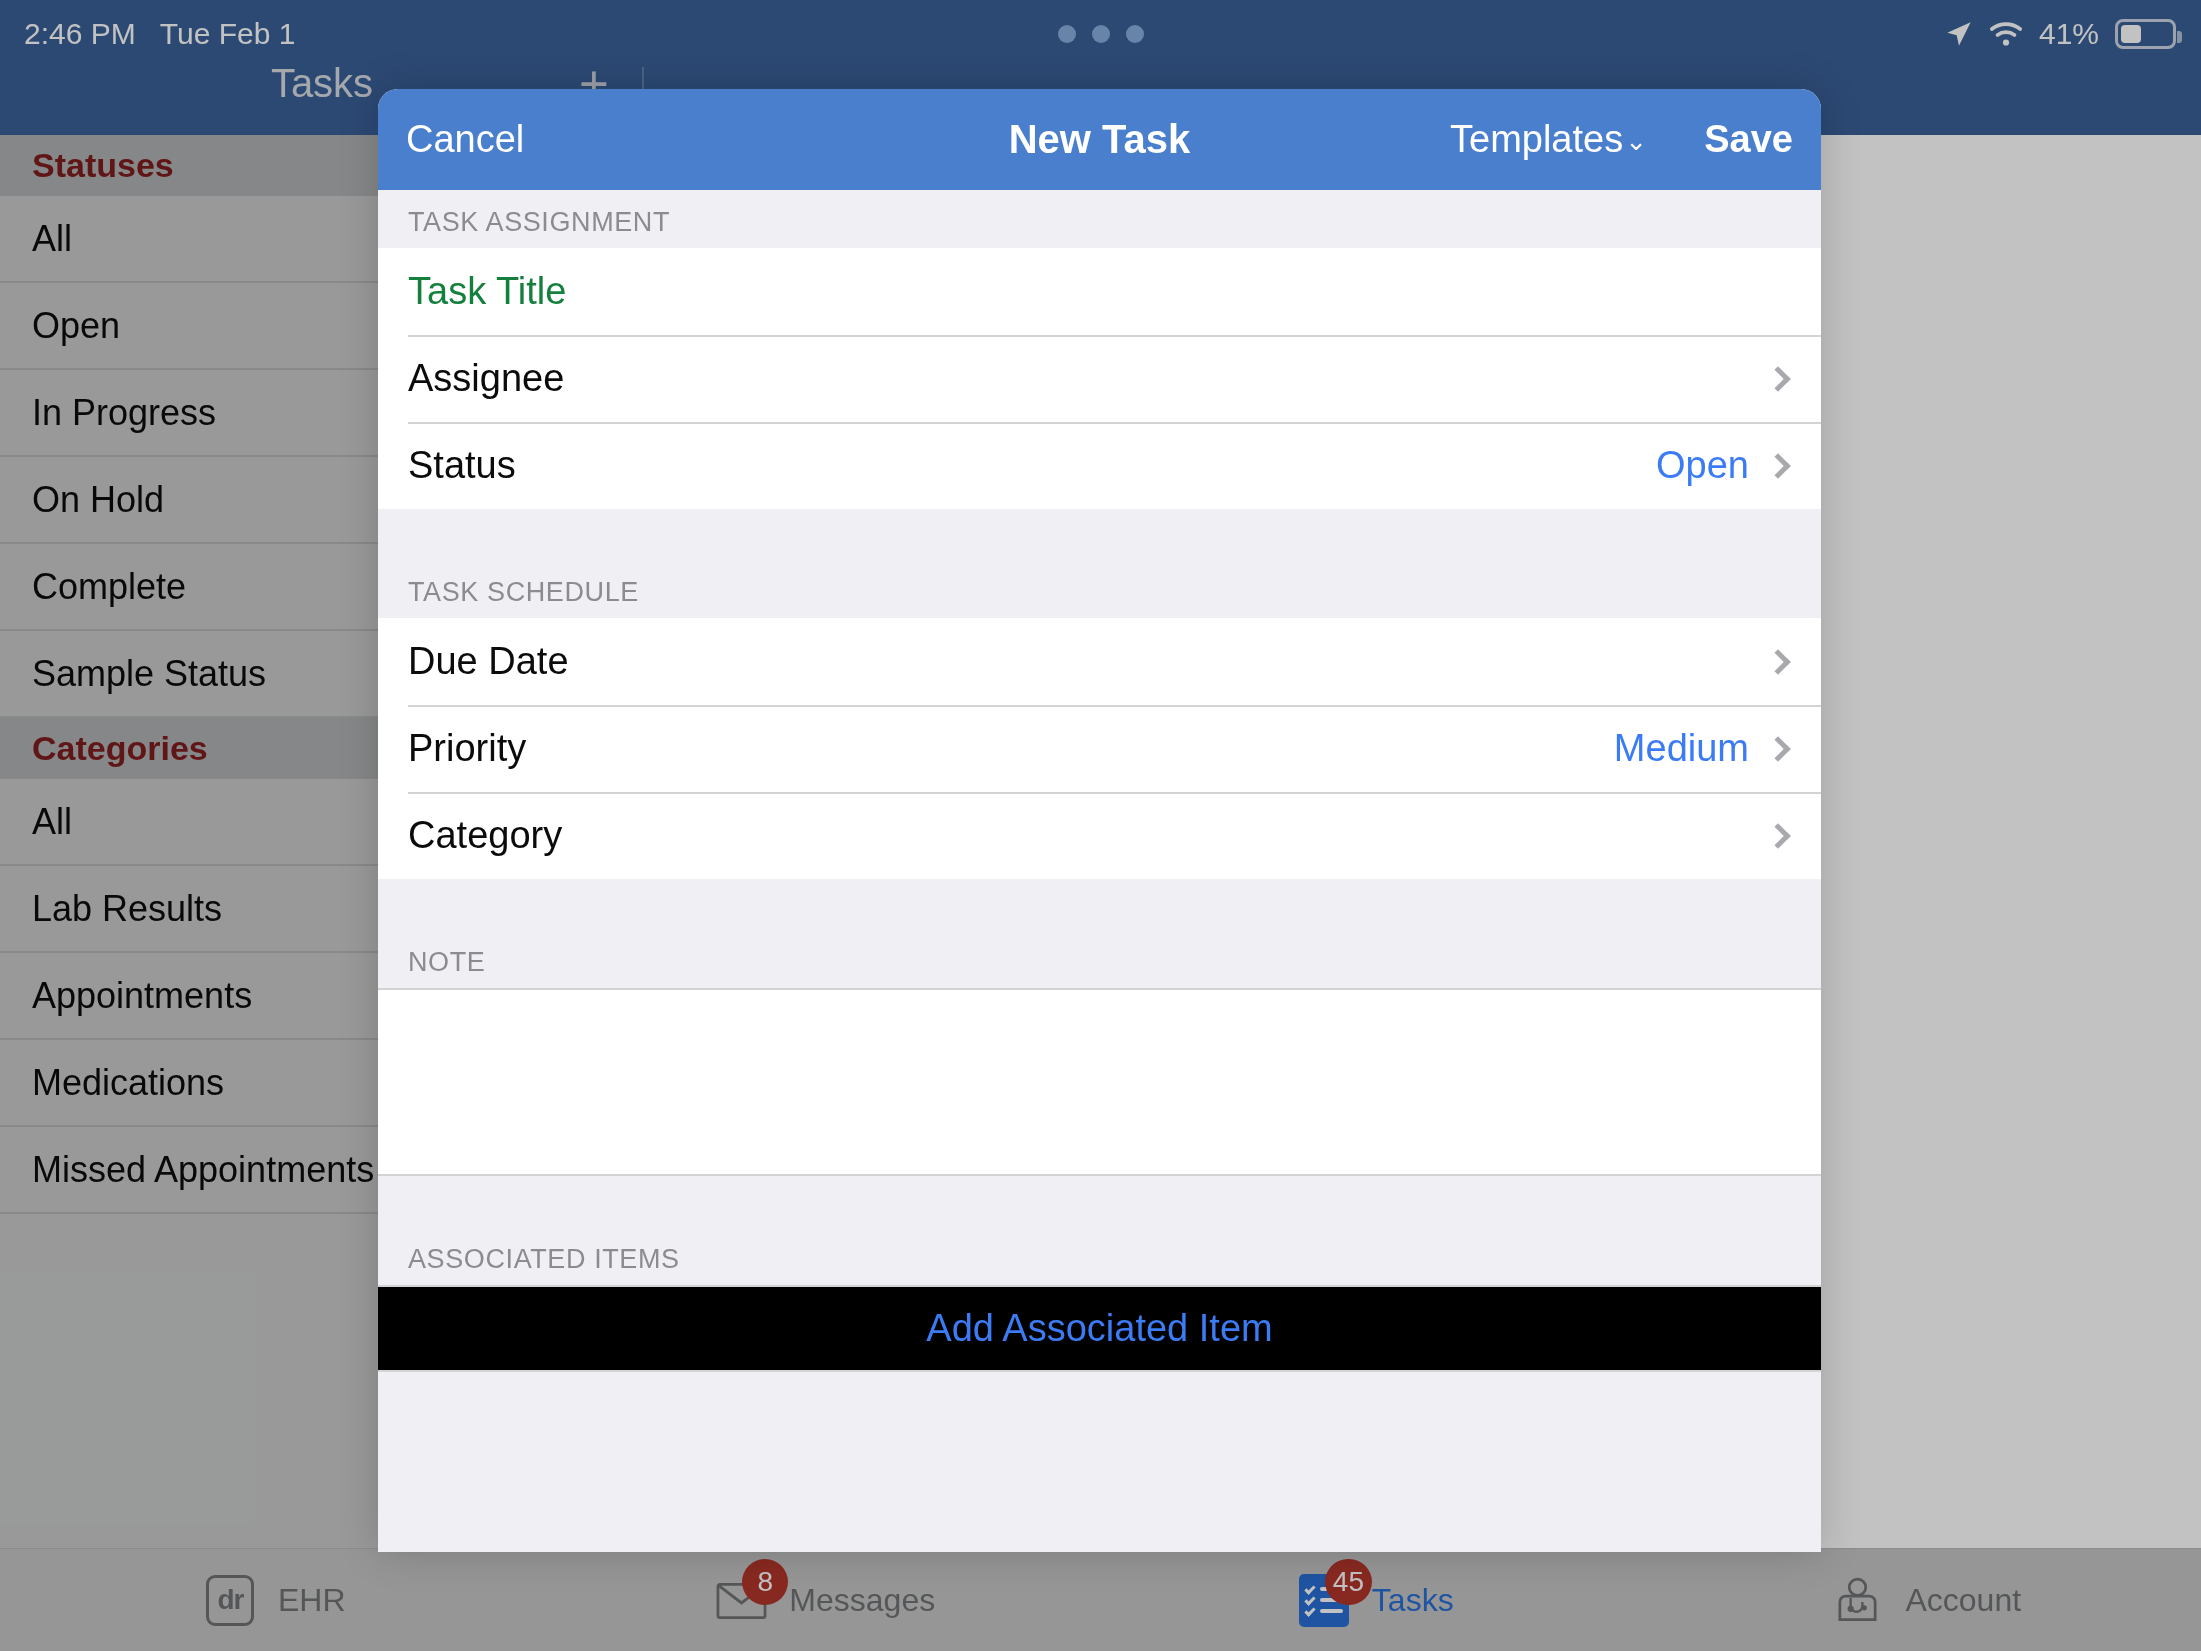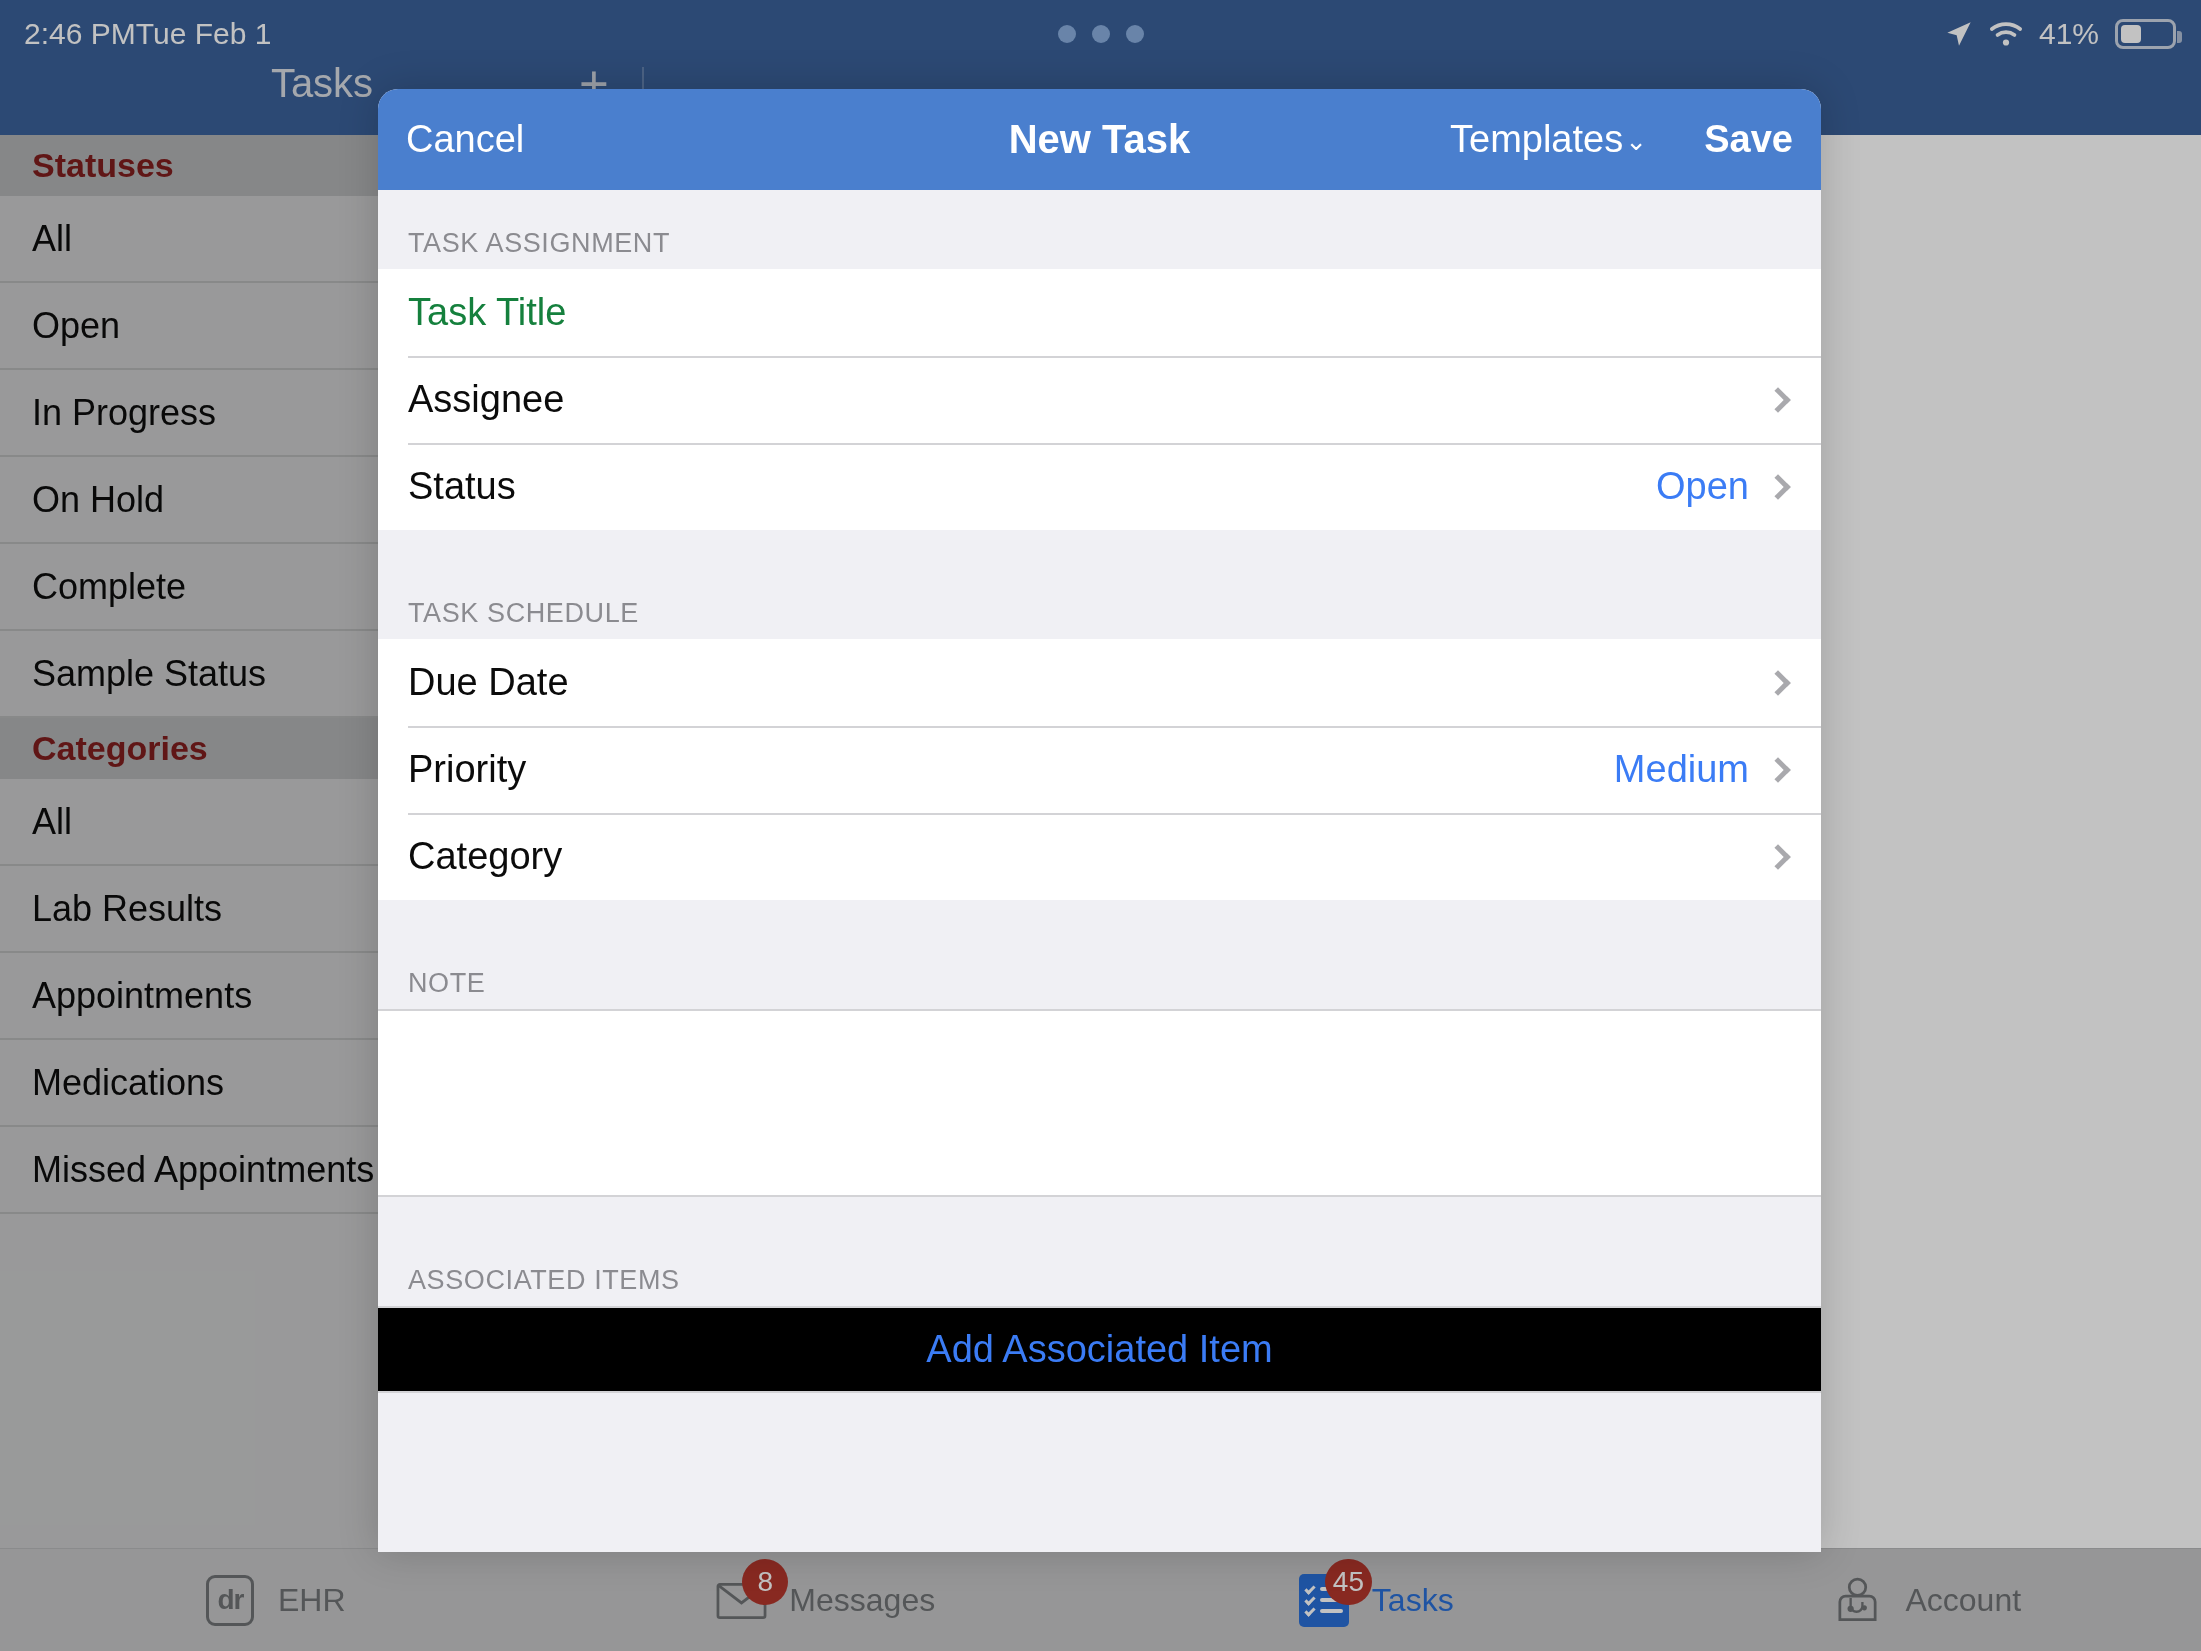--- a/index.html
+++ b/index.html
@@ -15,21 +15,21 @@
   #app-root { position:absolute; inset:0; }
 
   
   .statusbar {
     position:absolute; top:0; left:0; width:2202px; height:67px;
     background:#3a6099;
     display:flex; align-items:center;
     color:#ffffff;
     z-index:5;
   }
-  .sb-left { display:flex; align-items:center; padding-left:24px; font-size:30px; font-weight:500; }
+  .sb-left { display:flex; align-items:center; gap:24px; padding-left:24px; font-size:30px; font-weight:500; }
   .sb-center { position:absolute; left:50%; transform:translateX(-50%); display:flex; gap:16px; align-items:center; }
   .sb-dot { width:18px; height:18px; border-radius:50%; background:#8aaede; }
   .sb-right { position:absolute; right:26px; display:flex; align-items:center; gap:16px; font-size:30px; font-weight:500; }
   .loc-arrow { width:28px; height:28px; }
   .wifi-ico { width:34px; height:26px; }
   .batt {
     width:61px; height:30px; border:3px solid rgba(255,255,255,.75);
     border-radius:8px; position:relative; display:flex; align-items:center;
     padding:3px;
   }
@@ -136,21 +136,21 @@
     display:flex; align-items:center; position:relative;
     color:#ffffff;
   }
   .mh-cancel { position:absolute; left:28px; font-size:38px; font-weight:400; }
   .mh-title { position:absolute; left:50%; transform:translateX(-50%); font-size:40px; font-weight:700; }
   .mh-templates { position:absolute; right:174px; font-size:38px; display:flex; align-items:flex-end; gap:2px; }
   .tmpl-chev { font-size:26px; line-height:1.5; font-weight:300; }
   .mh-save { position:absolute; right:28px; font-size:38px; font-weight:700; }
 
   .sect-head {
-    height:79px; background:#f0f0f4;
+    height:58px; background:#f0f0f4;
     display:flex; align-items:flex-end; padding:0 0 10px 30px;
     font-size:27px; color:#8b8b90; letter-spacing:0.6px;
   }
   .sect-head.tall { height:109px; }
   .sect-body { background:#ffffff; }
   .frow {
     height:87px; display:flex; align-items:center;
     padding:0 26px 0 30px; position:relative;
     background:#ffffff;
   }

